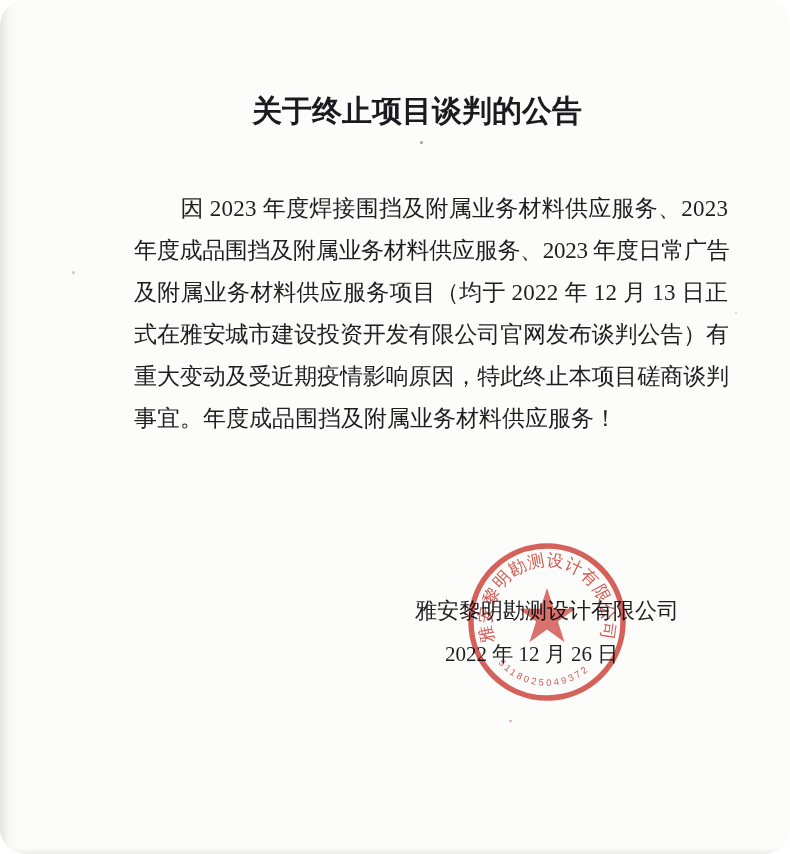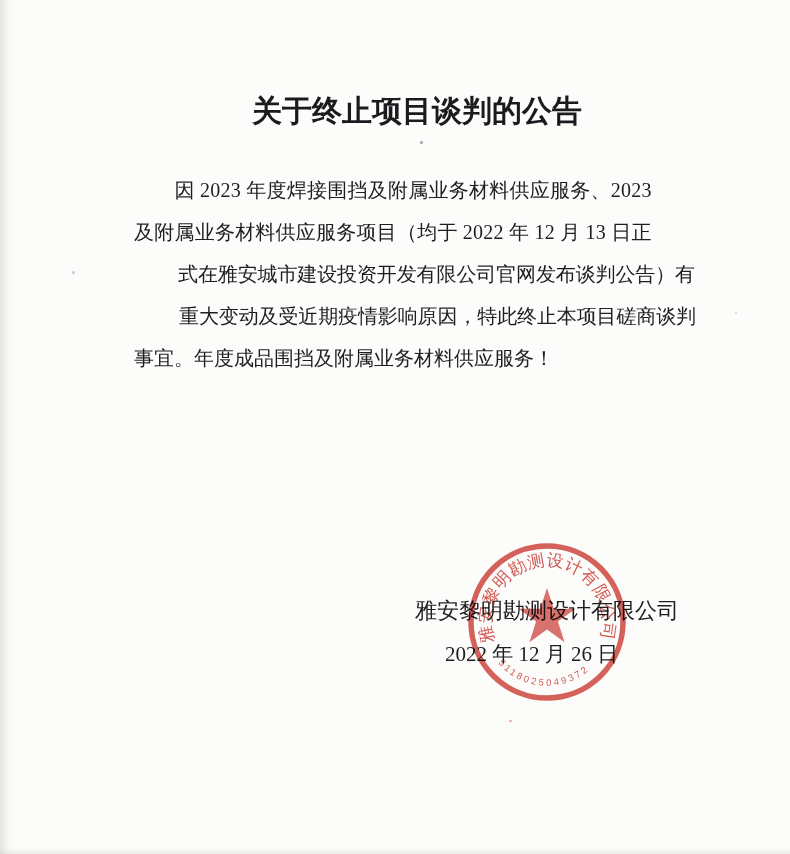--- a/index.html
+++ b/index.html
@@ -8,20 +8,21 @@
     background: #ffffff;
   }
   .page {
     position: relative;
     width: 790px;
     height: 854px;
     background: #fcfcfb;
     overflow: hidden;
     font-family: "Liberation Serif", "DejaVu Serif", serif;
     color: #1e1e22;
+    border-radius: 26px;
   }
   
   .scan-edge {
     position: absolute;
     left: 0; top: 0; bottom: 0;
     width: 16px;
     background: linear-gradient(to right, rgba(180,180,178,0.35), rgba(220,220,218,0.15) 55%, rgba(255,255,255,0));
     pointer-events: none;
   }
   .scan-edge-bottom {
@@ -40,24 +41,24 @@
     font-family: "Liberation Sans", "DejaVu Sans", sans-serif;
     font-weight: bold;
     font-size: 30px;
     line-height: 38px;
     letter-spacing: 0px;
     color: #1b1b1f;
     white-space: nowrap;
   }
   .body-text {
     position: absolute;
-    top: 169px;
+    top: 188px;
     left: 134px;
     width: 556px;
-    font-size: 20px;
+    font-size: 23px;
     line-height: 42px;
   }
   .line {
     height: 42px;
     white-space: nowrap;
     overflow: visible;
   }
   .signature {
     position: absolute;
     top: 598px;
@@ -99,23 +100,24 @@
 
 <div class="page">
 
   <div class="scan-edge"></div>
   <div class="scan-edge-bottom"></div>
 
   <div class="title">关于终止项目谈判的公告</div>
 
   <div class="body-text">
     <div class="line" style="letter-spacing: 0.25px;"><span>　　因 2023 年度焊接围挡及附属业务材料供应服务、2023</span></div>
+    <div class="line" style="letter-spacing: -0.288793px;"><span>年度成品围挡及附属业务材料供应服务、2023 年度日常广告</span></div>
     <div class="line" style="letter-spacing: 0.227941px; font-family: Liberation Serif, serif;"><span>及附属业务材料供应服务项目（均于 2022 年 12 月 13 日正</span></div>
-    <div class="line" style="letter-spacing: -0.115385px; margin-left: 44px;"><span>式在雅安城市建设投资开发有限公司官网发布谈判公告）有</span></div>
-    <div class="line" style="letter-spacing: -0.115385px; margin-left: 45px;"><span>重大变动及受近期疫情影响原因，特此终止本项目磋商谈判</span></div>
+    <div class="line" style="letter-spacing: -0.115385px;"><span>式在雅安城市建设投资开发有限公司官网发布谈判公告）有</span></div>
+    <div class="line" style="letter-spacing: -0.115385px;"><span>重大变动及受近期疫情影响原因，特此终止本项目磋商谈判</span></div>
     <div class="line">事宜。年度成品围挡及附属业务材料供应服务！</div>
   </div>
 
   <div class="signature">雅安黎明勘测设计有限公司</div>
   <div class="date">2022 年 12 月 26 日</div>
 
   <svg class="seal" viewBox="0 0 220 220" xmlns="http://www.w3.org/2000/svg">
     <defs>
       <path id="seal-top-arc" d="M 57.4 129.2 A 56 56 0 1 1 162.6 129.2" fill="none"></path>
       <path id="seal-bottom-arc" d="M 61 151.1 A 64 64 0 0 0 159 151.1" fill="none"></path>

